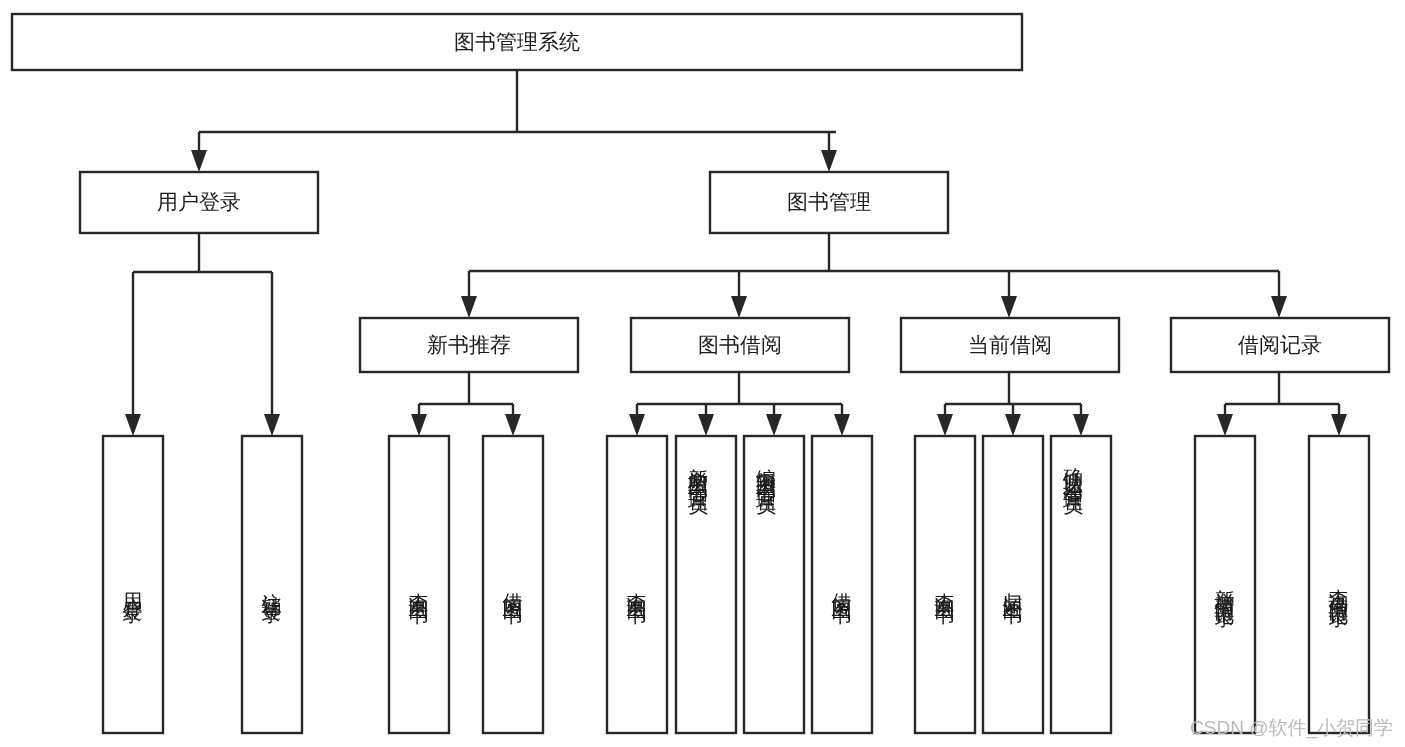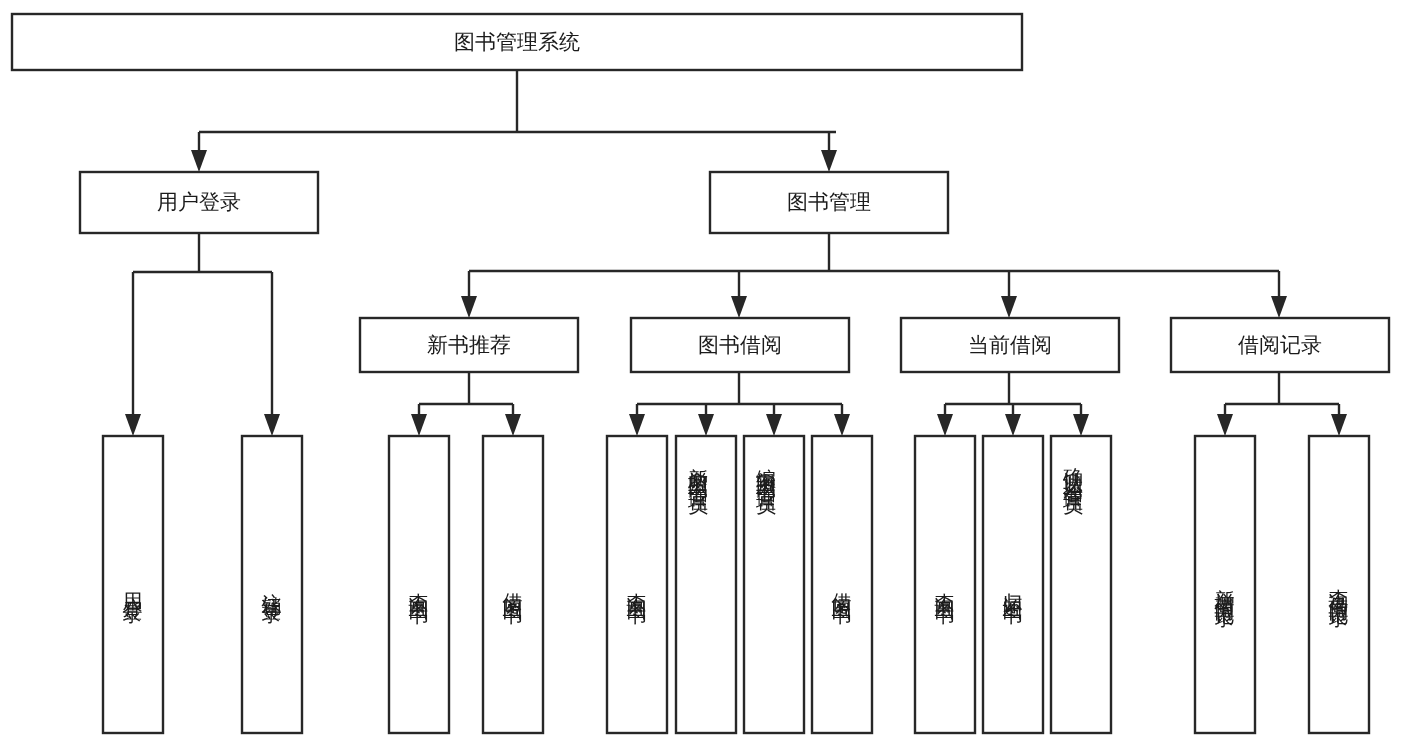--- a/index.html
+++ b/index.html
@@ -231,13 +231,14 @@
       <rect class="node-rect" x="1195" y="436" width="60" height="297"></rect>
       <text class="leaf-label" x="1225" y="585">新增借阅记录</text>
     </g>
     <g>
       <rect class="node-rect" x="1309" y="436" width="60" height="297"></rect>
       <text class="leaf-label" x="1339" y="585">查询借阅记录</text>
     </g>
 
   </svg>
 
+  <div class="watermark">CSDN @软件_小贺同学</div>
 </div>
 
 </body></html>

